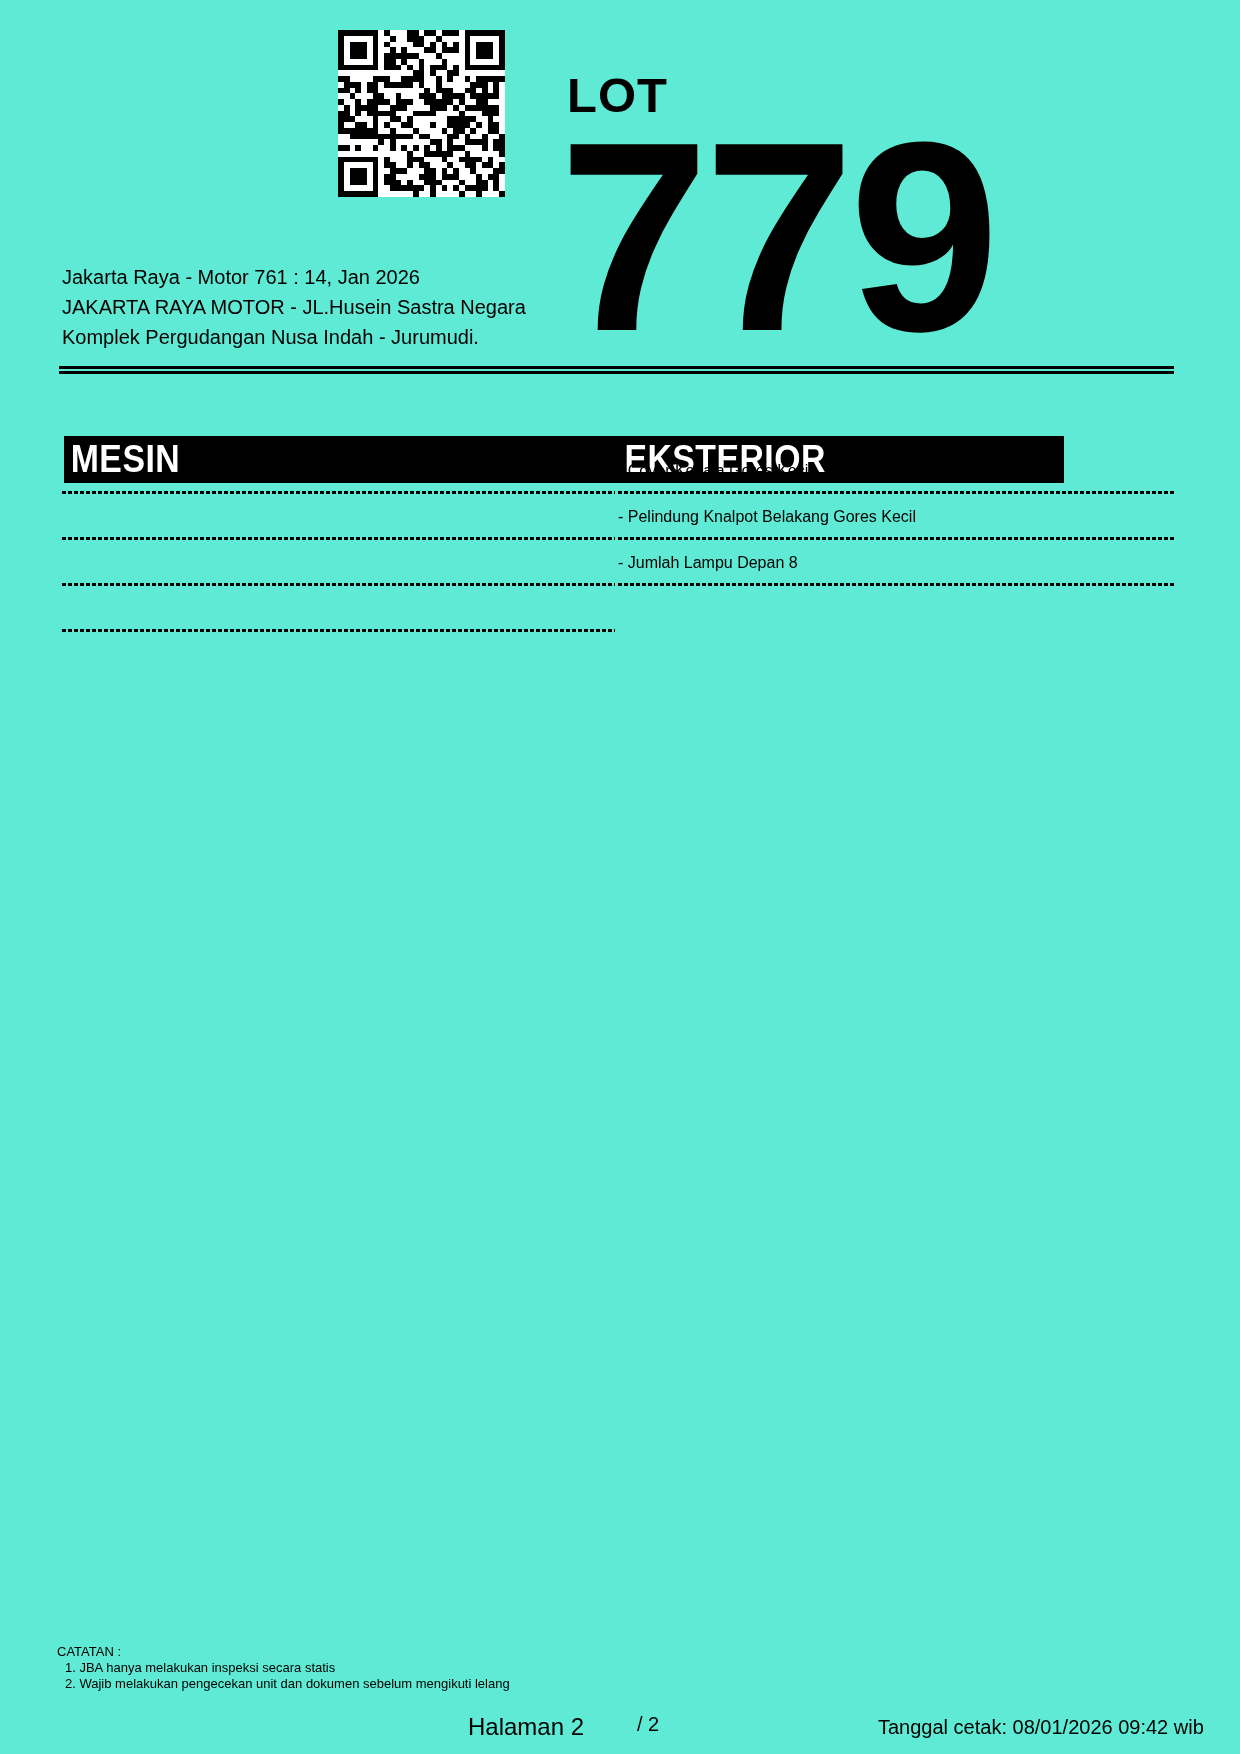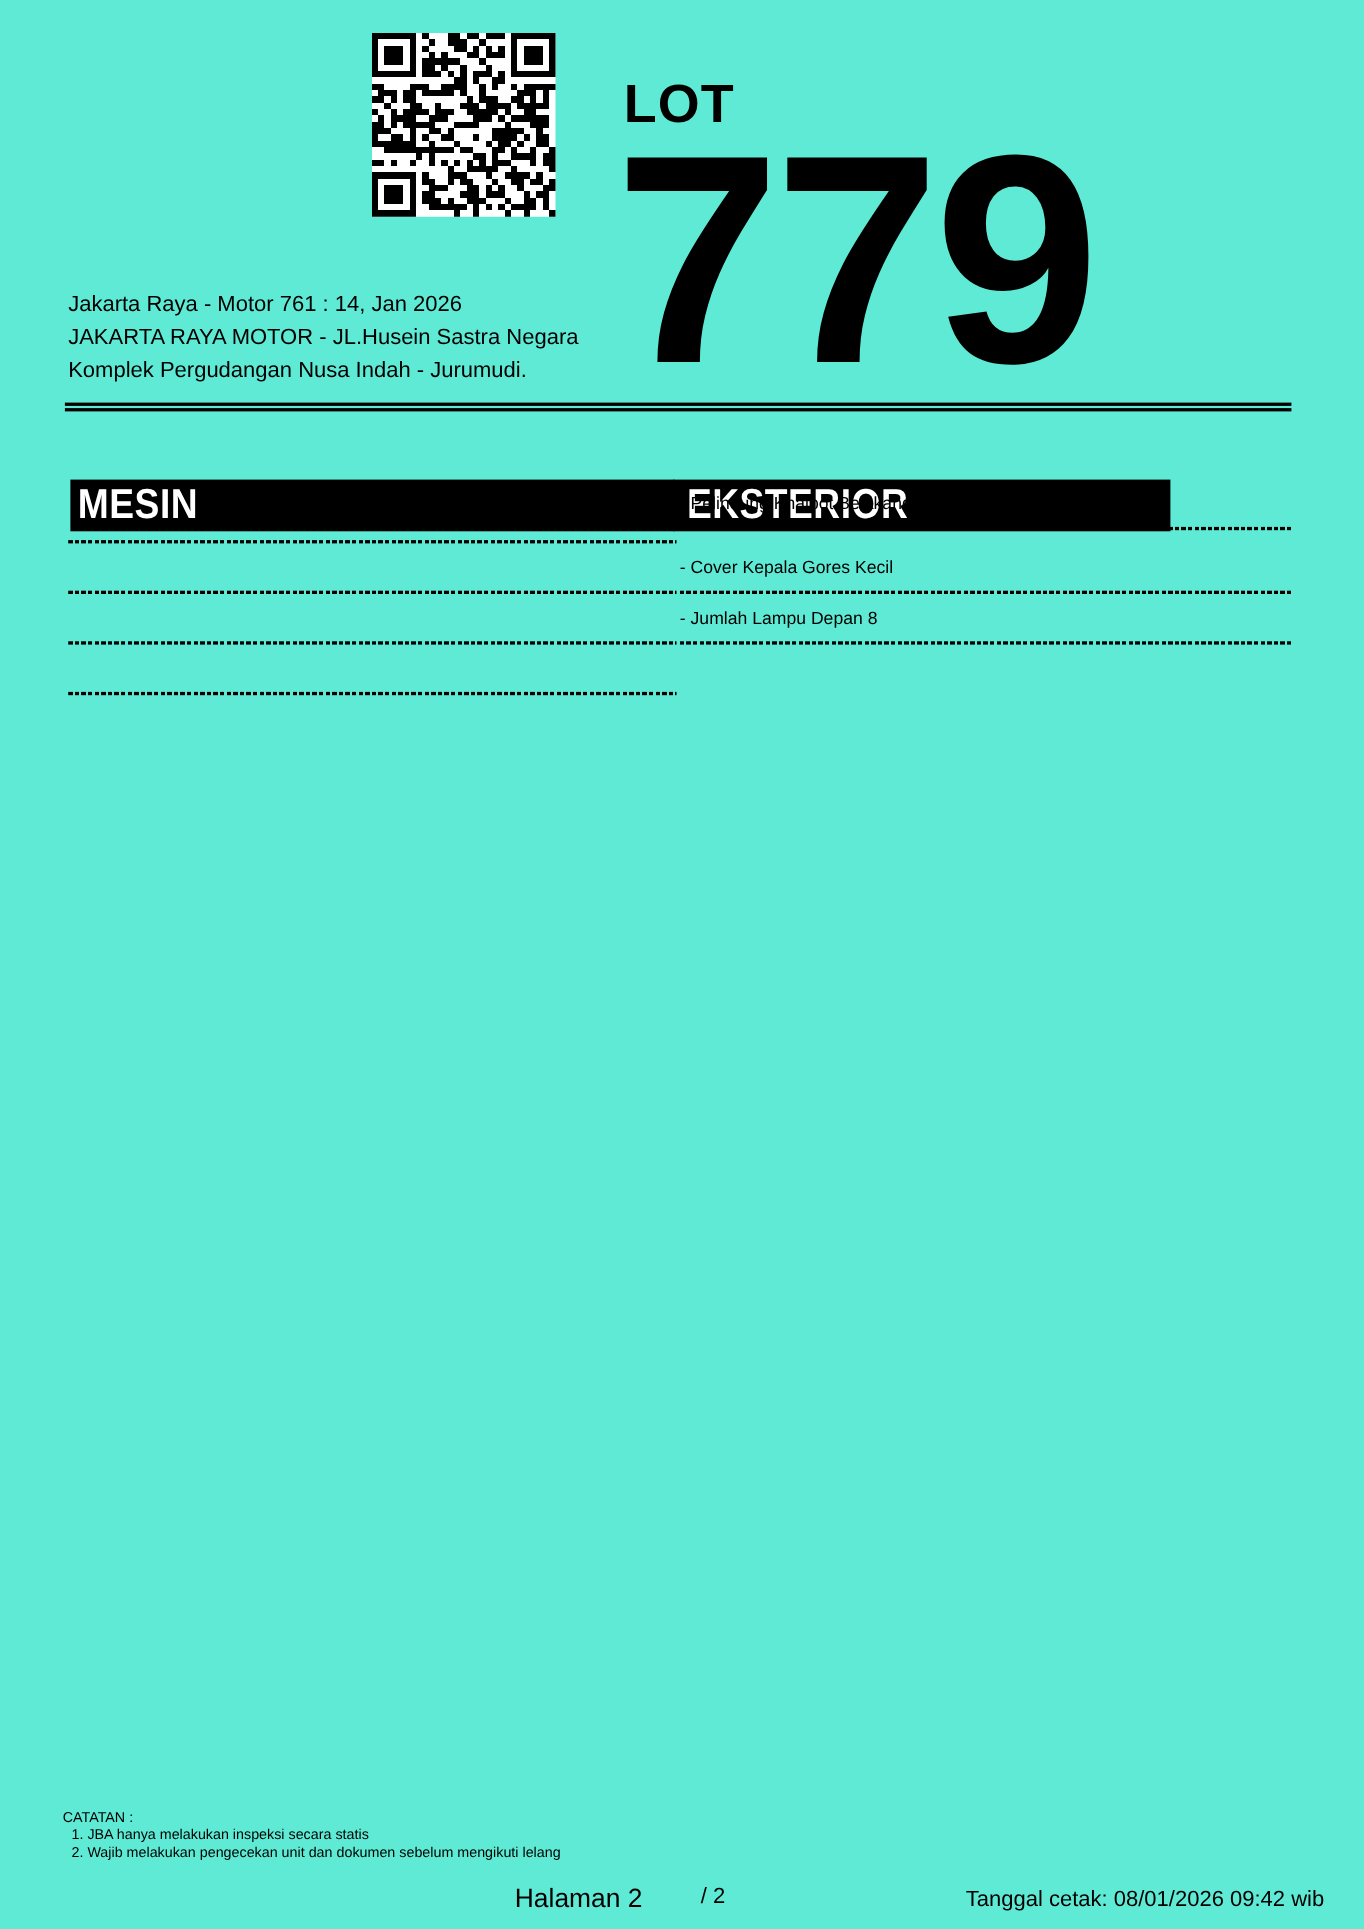--- a/index.html
+++ b/index.html
@@ -446,27 +446,27 @@
   </div>
 
   <div class="col col-left">
     <div class="row row-first"></div>
     <div class="row row-next"></div>
     <div class="row row-next"></div>
     <div class="row row-next"></div>
   </div>
 
   <div class="col col-right">
-    <div class="row row-next">
-      <span>- Pelindung Knalpot Belakang Gores Kecil</span>
-    </div>
     <div class="row row-first">
       <span>- Cover Kepala Gores Kecil</span>
     </div>
     <div class="row row-next">
+      <span>- Pelindung Knalpot Belakang Gores Kecil</span>
+    </div>
+    <div class="row row-next">
       <span>- Jumlah Lampu Depan 8</span>
     </div>
   </div>
 
   <div class="notes">
     <div>CATATAN :</div>
     <div class="note-item">1. JBA hanya melakukan inspeksi secara statis</div>
     <div class="note-item">2. Wajib melakukan pengecekan unit dan dokumen sebelum mengikuti lelang</div>
   </div>
 

